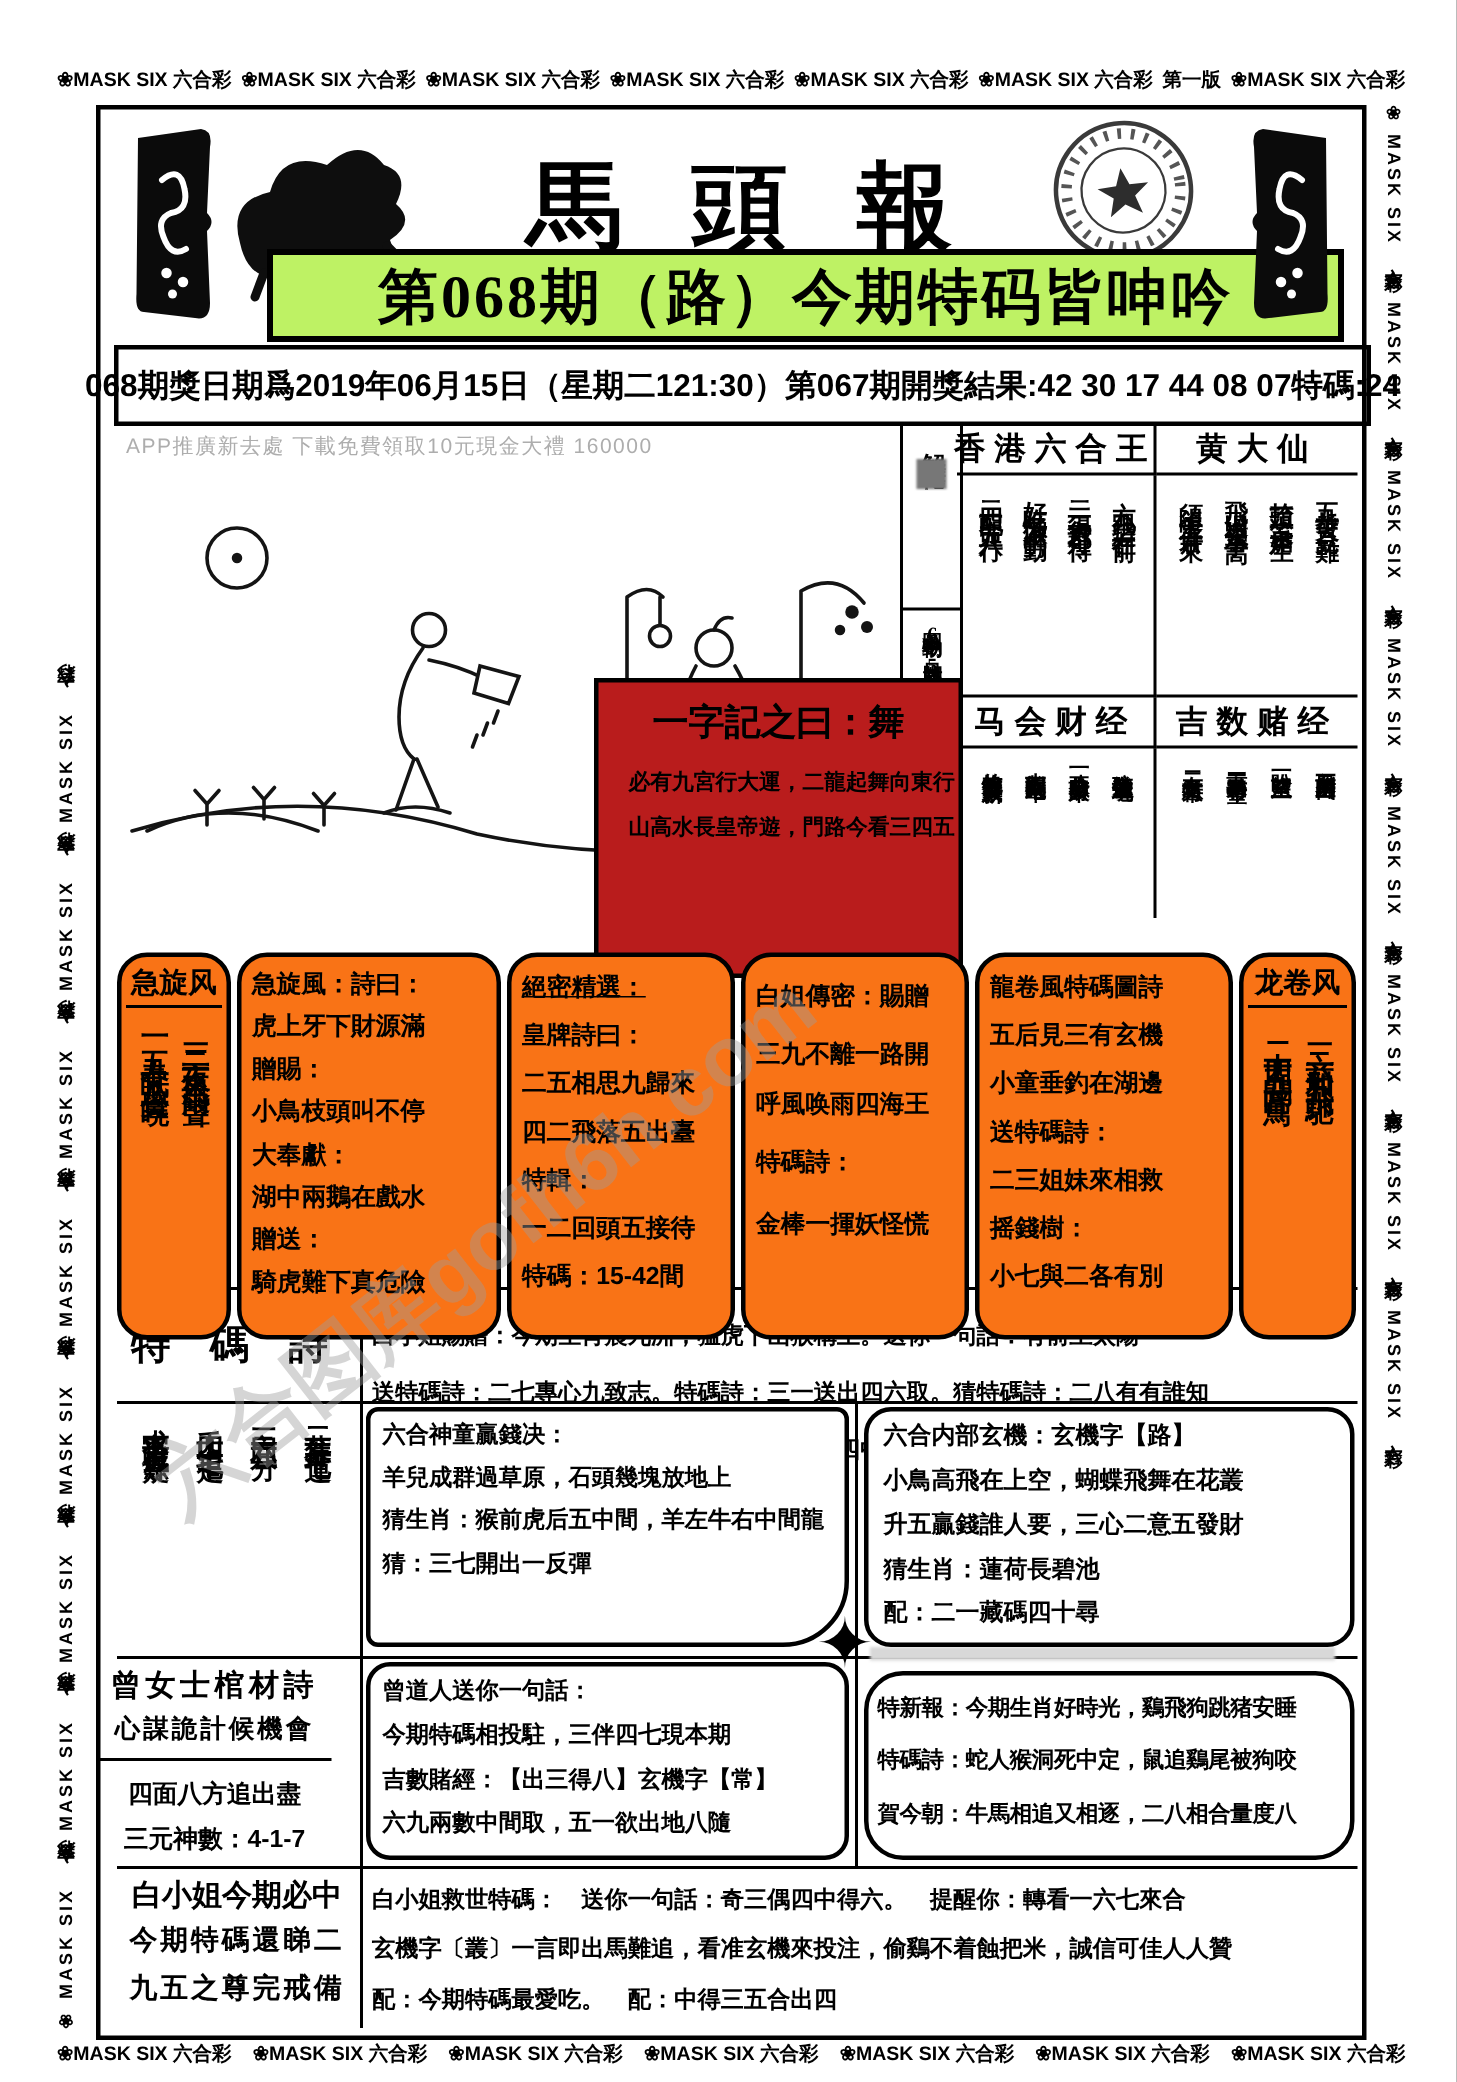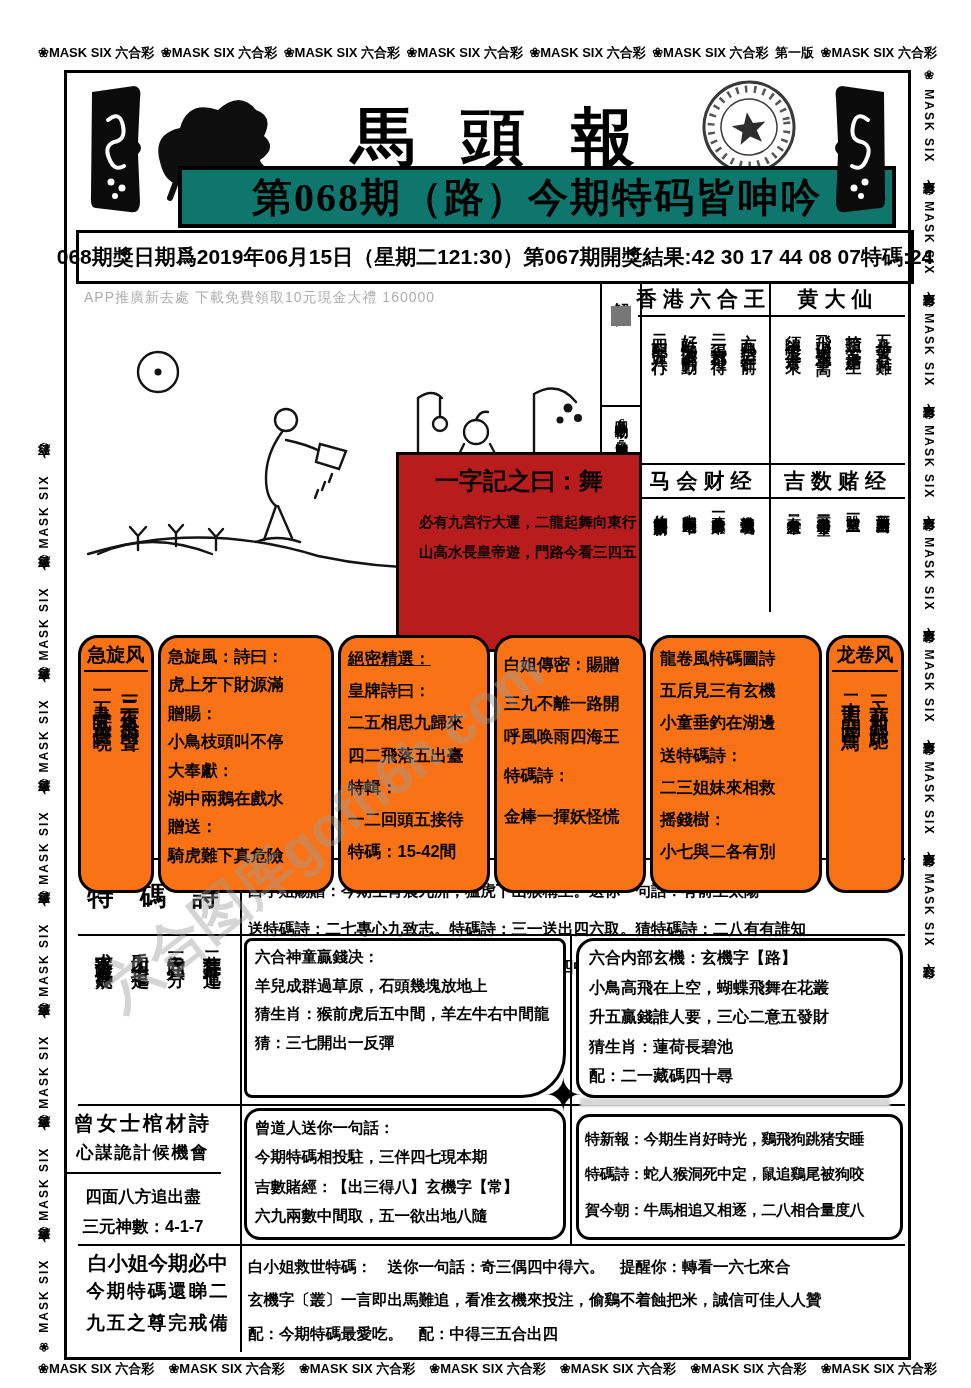--- a/index.html
+++ b/index.html
@@ -15,21 +15,21 @@
   .b-left{left:36px;transform:rotate(180deg);}
   .b-right{left:911px;}
   .frame{left:64px;top:70px;width:841px;height:1284px;border:3px solid #000;}
   
   .flag{top:84px;width:54px;height:132px;z-index:4;}
   .flag-l{left:88px;} .flag-r{left:834px;transform:scaleX(-1);}
   .horse{left:146px;top:84px;width:132px;height:118px;}
   .masthead-title{left:268px;top:94px;width:450px;text-align:center;font-family:"Liberation Serif",serif;
         font-weight:bold;font-size:64px;letter-spacing:46px;text-indent:46px;white-space:nowrap;}
   .seal{left:700px;top:78px;width:98px;height:98px;}
-  .headline{left:178px;top:166px;width:710px;height:54px;border:4px solid #000;background:#0f766e;
+  .headline{left:178px;top:166px;width:710px;height:54px;border:4px solid #000;background:#bef264;
         display:flex;align-items:center;justify-content:center;font-family:"Liberation Serif",serif;
         font-weight:bold;font-size:40px;letter-spacing:2px;white-space:nowrap;z-index:3;}
   .datebar{left:76px;top:230px;width:832px;height:48px;border:3px solid #000;display:flex;
         align-items:center;justify-content:center;font-weight:bold;font-size:21px;white-space:nowrap;}
   
   .adline{left:84px;top:289px;width:505px;font-size:14px;color:#999;letter-spacing:1px;
         white-space:nowrap;overflow:hidden;opacity:.8;}
   .illus{left:80px;top:302px;width:514px;height:306px;}
   .oneword{left:396px;top:424px;width:200px;height:182px;border:3px solid #000;background:#b91c1c;
         padding:6px 20px;text-align:center;font-family:"Liberation Serif",serif;z-index:2;margin-top:28px;}
@@ -78,25 +78,25 @@
   .neibu .bline{font-weight:bold;font-size:16px;line-height:1.85;white-space:nowrap;}
   .sparkle{left:544px;top:1072px;font-size:46px;line-height:1;z-index:3;}
   .guancai{left:65px;top:1106px;width:156px;height:136px;text-align:center;}
   .gc-title{font-family:"Liberation Serif",serif;font-weight:bold;font-size:20px;letter-spacing:3px;margin-top:4px;white-space:nowrap;}
   .gc-line{font-family:"Liberation Serif",serif;font-weight:bold;font-size:17px;letter-spacing:2px;margin-top:4px;white-space:nowrap;}
   .gc-sub{border-top:2px solid #000;margin-top:8px;padding-top:8px;}
   .gc-sub div{font-weight:bold;font-size:16.5px;line-height:1.8;white-space:nowrap;}
   .zengdao{left:244px;top:1108px;width:322px;height:132px;border-radius:16px;padding:2px 8px;}
   .zengdao .bline{font-weight:bold;font-size:15.5px;line-height:1.9;white-space:nowrap;}
   .smudge{left:580px;top:1098px;width:310px;height:9px;background:#d8d8d8;filter:blur(1px);}
-  .texin{left:576px;top:1114px;width:327px;height:126px;border-radius:14px;padding:4px 6px;}
+  .texin{left:576px;top:1114px;width:327px;height:126px;border-radius:26px;padding:4px 6px;}
   .texin .bline{font-weight:bold;font-size:15px;line-height:2.35;letter-spacing:-.3px;white-space:nowrap;}
   .bizhong{left:80px;top:1248px;width:156px;height:100px;text-align:center;}
   .bz-title{font-weight:bold;font-size:20px;white-space:nowrap;margin-top:2px;}
-  .bz-line{font-family:Liberation Mono, monospace;font-weight:bold;font-size:18.5px;line-height:1.75;letter-spacing:2px;white-space:nowrap;}
+  .bz-line{font-family:Liberation Sans, sans-serif;font-weight:bold;font-size:18.5px;line-height:1.75;letter-spacing:2px;white-space:nowrap;}
   .jiushi{left:248px;top:1248px;width:656px;height:100px;padding-top:2px;}
   .jiushi .bline{font-weight:bold;font-size:15.5px;line-height:2.15;white-space:nowrap;}
   
   .wm{left:110px;top:960px;font-weight:bold;font-size:56px;color:#9d9d9d;opacity:.42;
       transform:rotate(-38deg);transform-origin:left center;white-space:nowrap;z-index:5;pointer-events:none;}
   svg{display:block;}
 </style>
 </head>
 <body>
 

